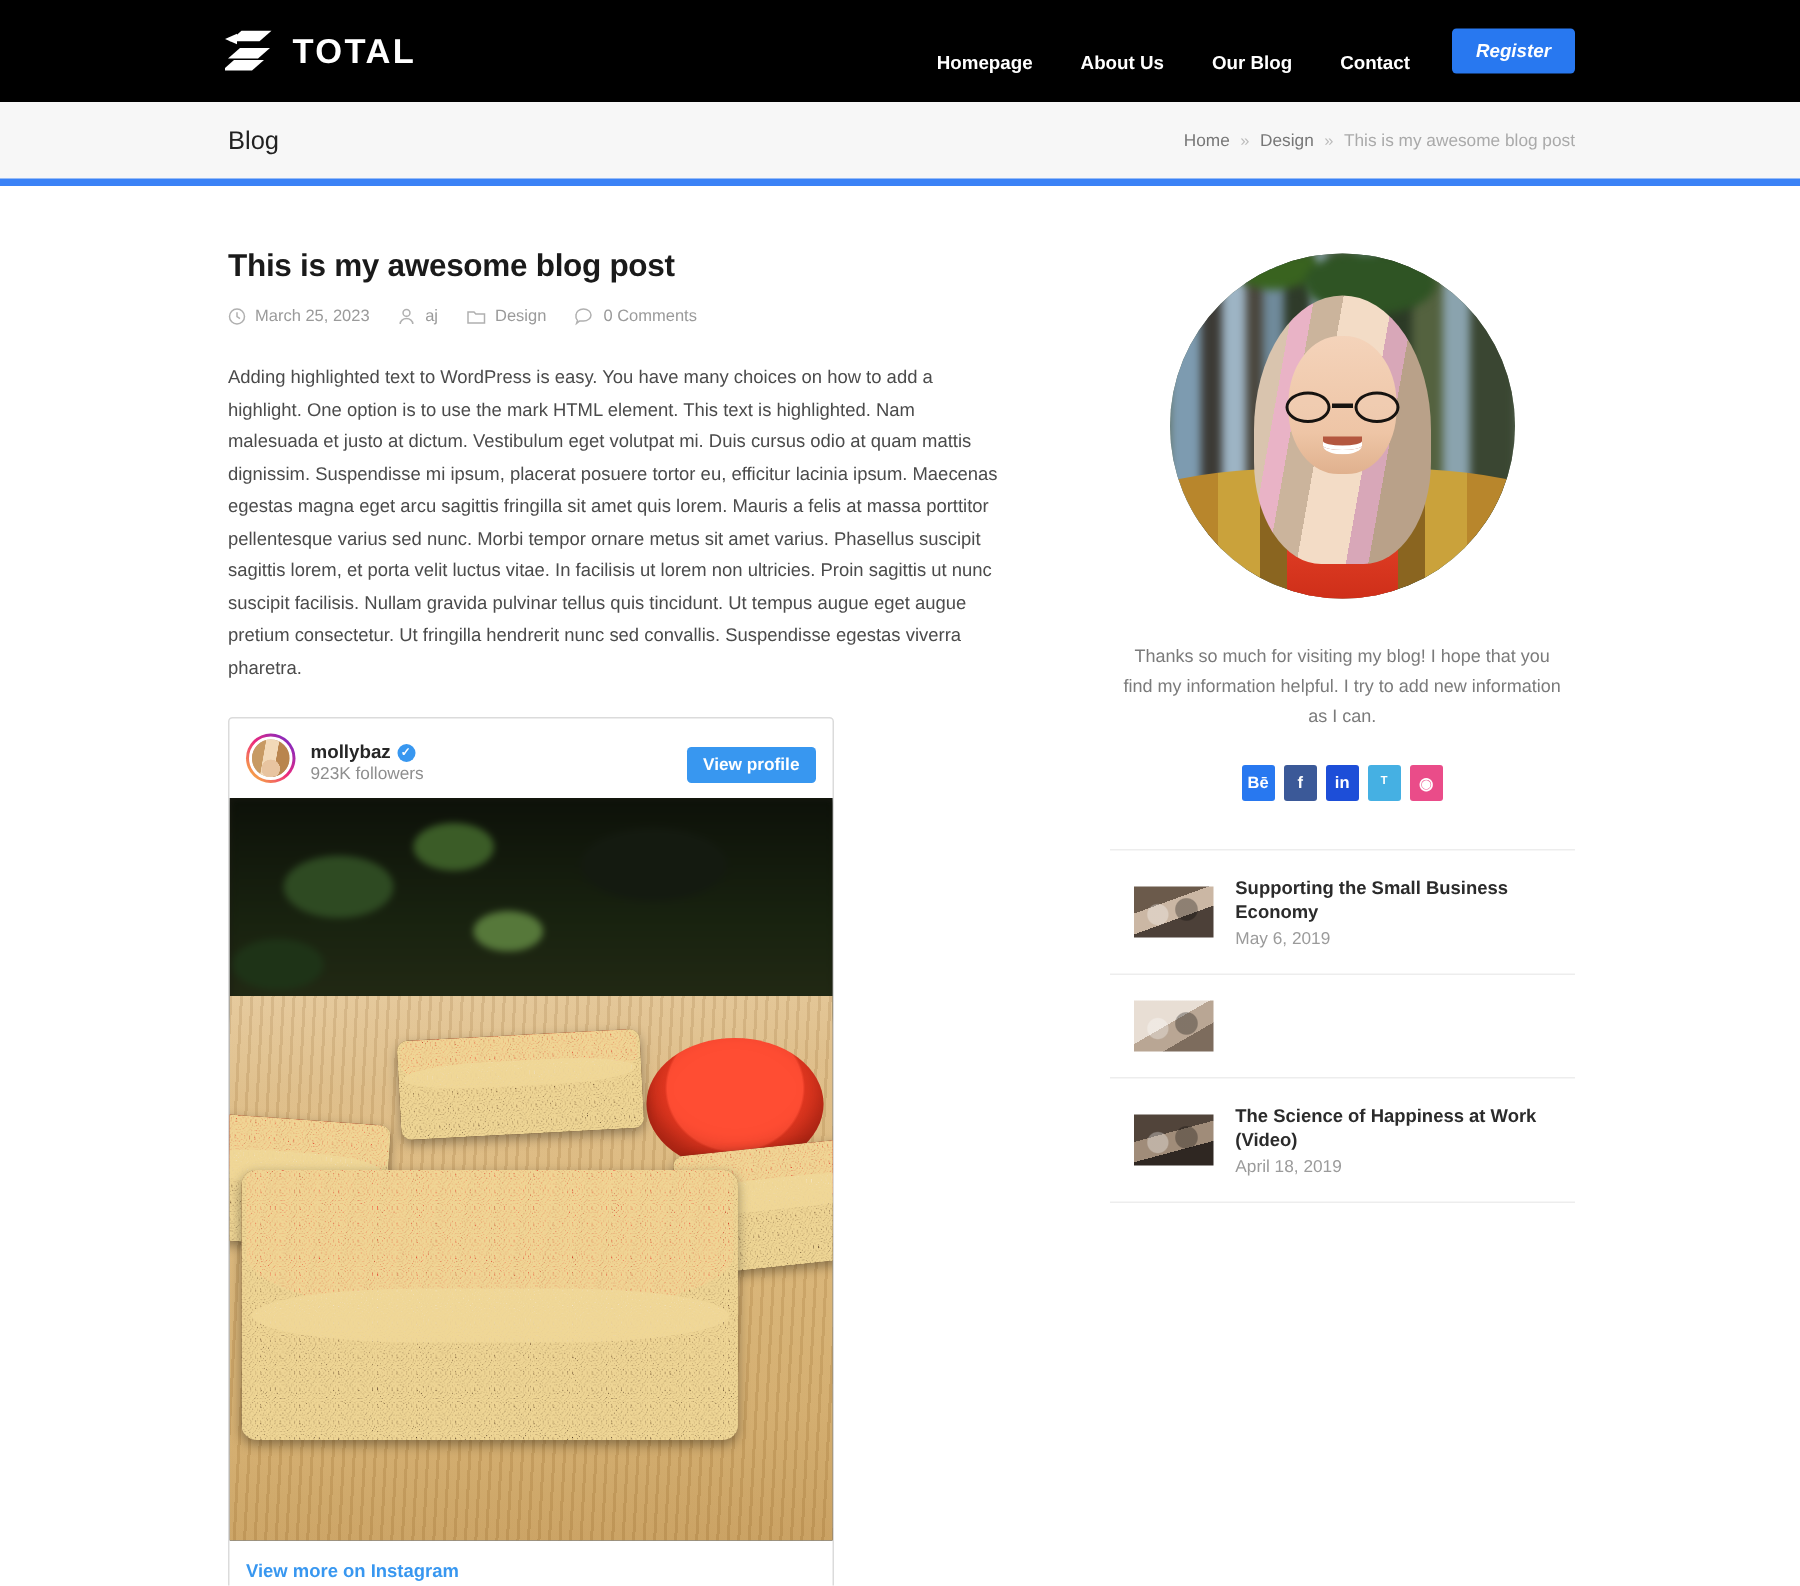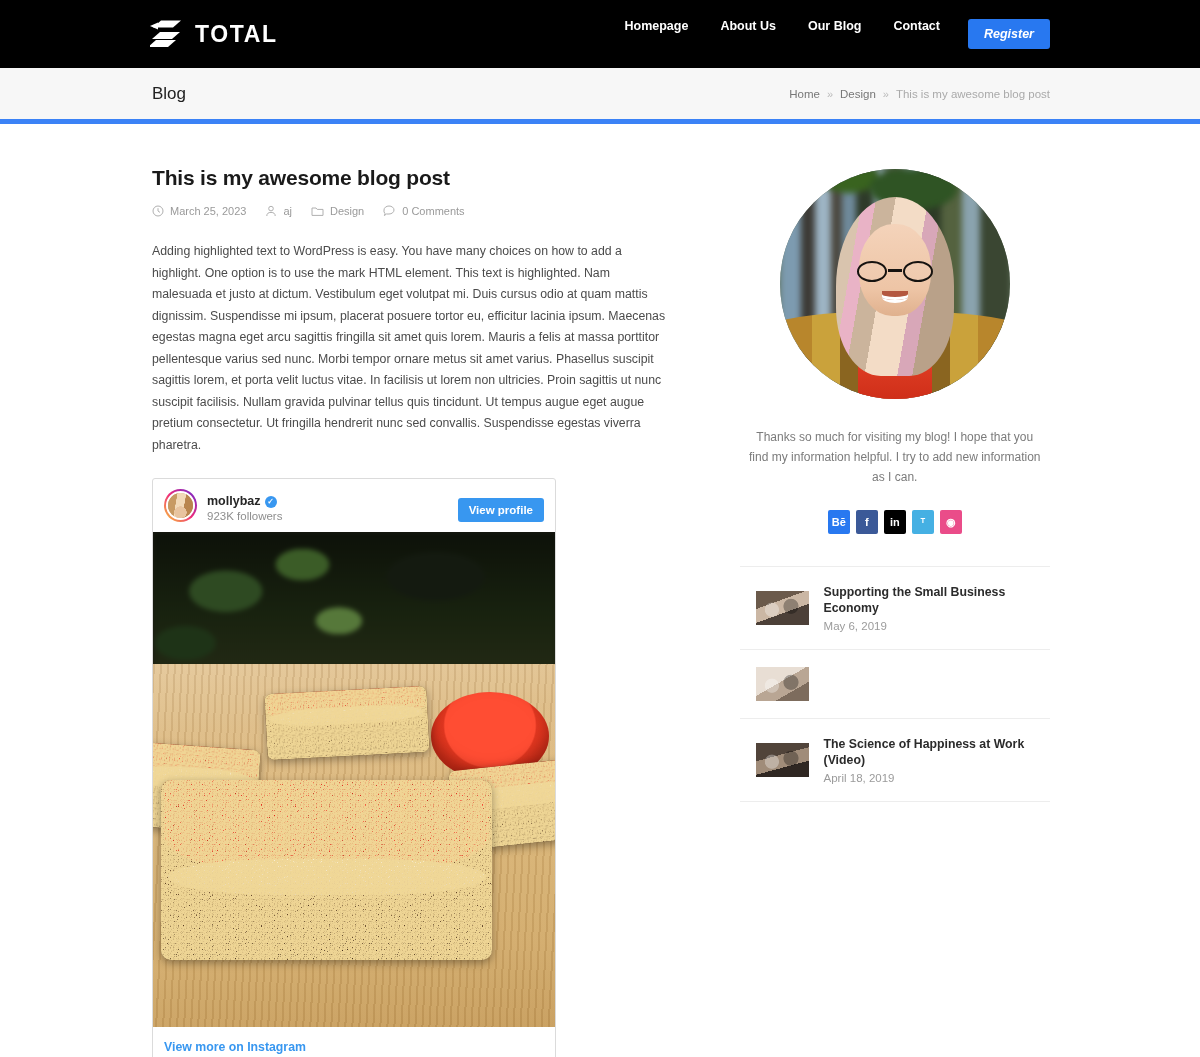--- a/index.html
+++ b/index.html
@@ -23,21 +23,21 @@
     display: flex; align-items: center; gap: 11px;
   }
   .brand-mark { width: 34px; height: 30px; display: block; }
   .brand-text {
     color: #ffffff; font-size: 23px; font-weight: bold;
     letter-spacing: 1.6px;
   }
   .nav {
     position: absolute; right: 150px; top: 50%;
     transform: translateY(-50%);
-    display: flex; align-items: flex-start; gap: 0px;
+    display: flex; align-items: flex-end; gap: 0px;
   }
   .nav-item {
     color: #ffffff; font-size: 12.5px; font-weight: bold;
     padding: 0 16px; cursor: pointer; white-space: nowrap;
   }
   .nav-cta {
     background: #2878f0; color: #ffffff;
     font-size: 12.5px; font-weight: bold;
     padding: 8px 16px; border-radius: 3px;
     margin-left: 12px; cursor: pointer; font-style: italic;
@@ -442,21 +442,21 @@
           <span class="lens r"></span>
         </div>
       <div class="av-smile"></div>
     </div>
 
     <div class="side-blurb">Thanks so much for visiting my blog! I hope that you find my information helpful. I try to add new information as I can.</div>
 
     <div class="socials">
       <span class="soc" style="background:#2878f0">Bē</span>
       <span class="soc" style="background:#3b5998">f</span>
-      <span class="soc" style="background:#000000">in</span>
+      <span class="soc" style="background:#1d4ed8">in</span>
       <span class="soc" style="background:#45b0e3">ᵀ</span>
       <span class="soc" style="background:#ea4c89">◉</span>
     </div>
 
     <div class="recent">
       <div class="recent-item">
         <div class="thumb t1"></div>
         <div class="recent-text">
           <div class="recent-title">Supporting the Small Business Economy</div>
           <div class="recent-date">May 6, 2019</div>

